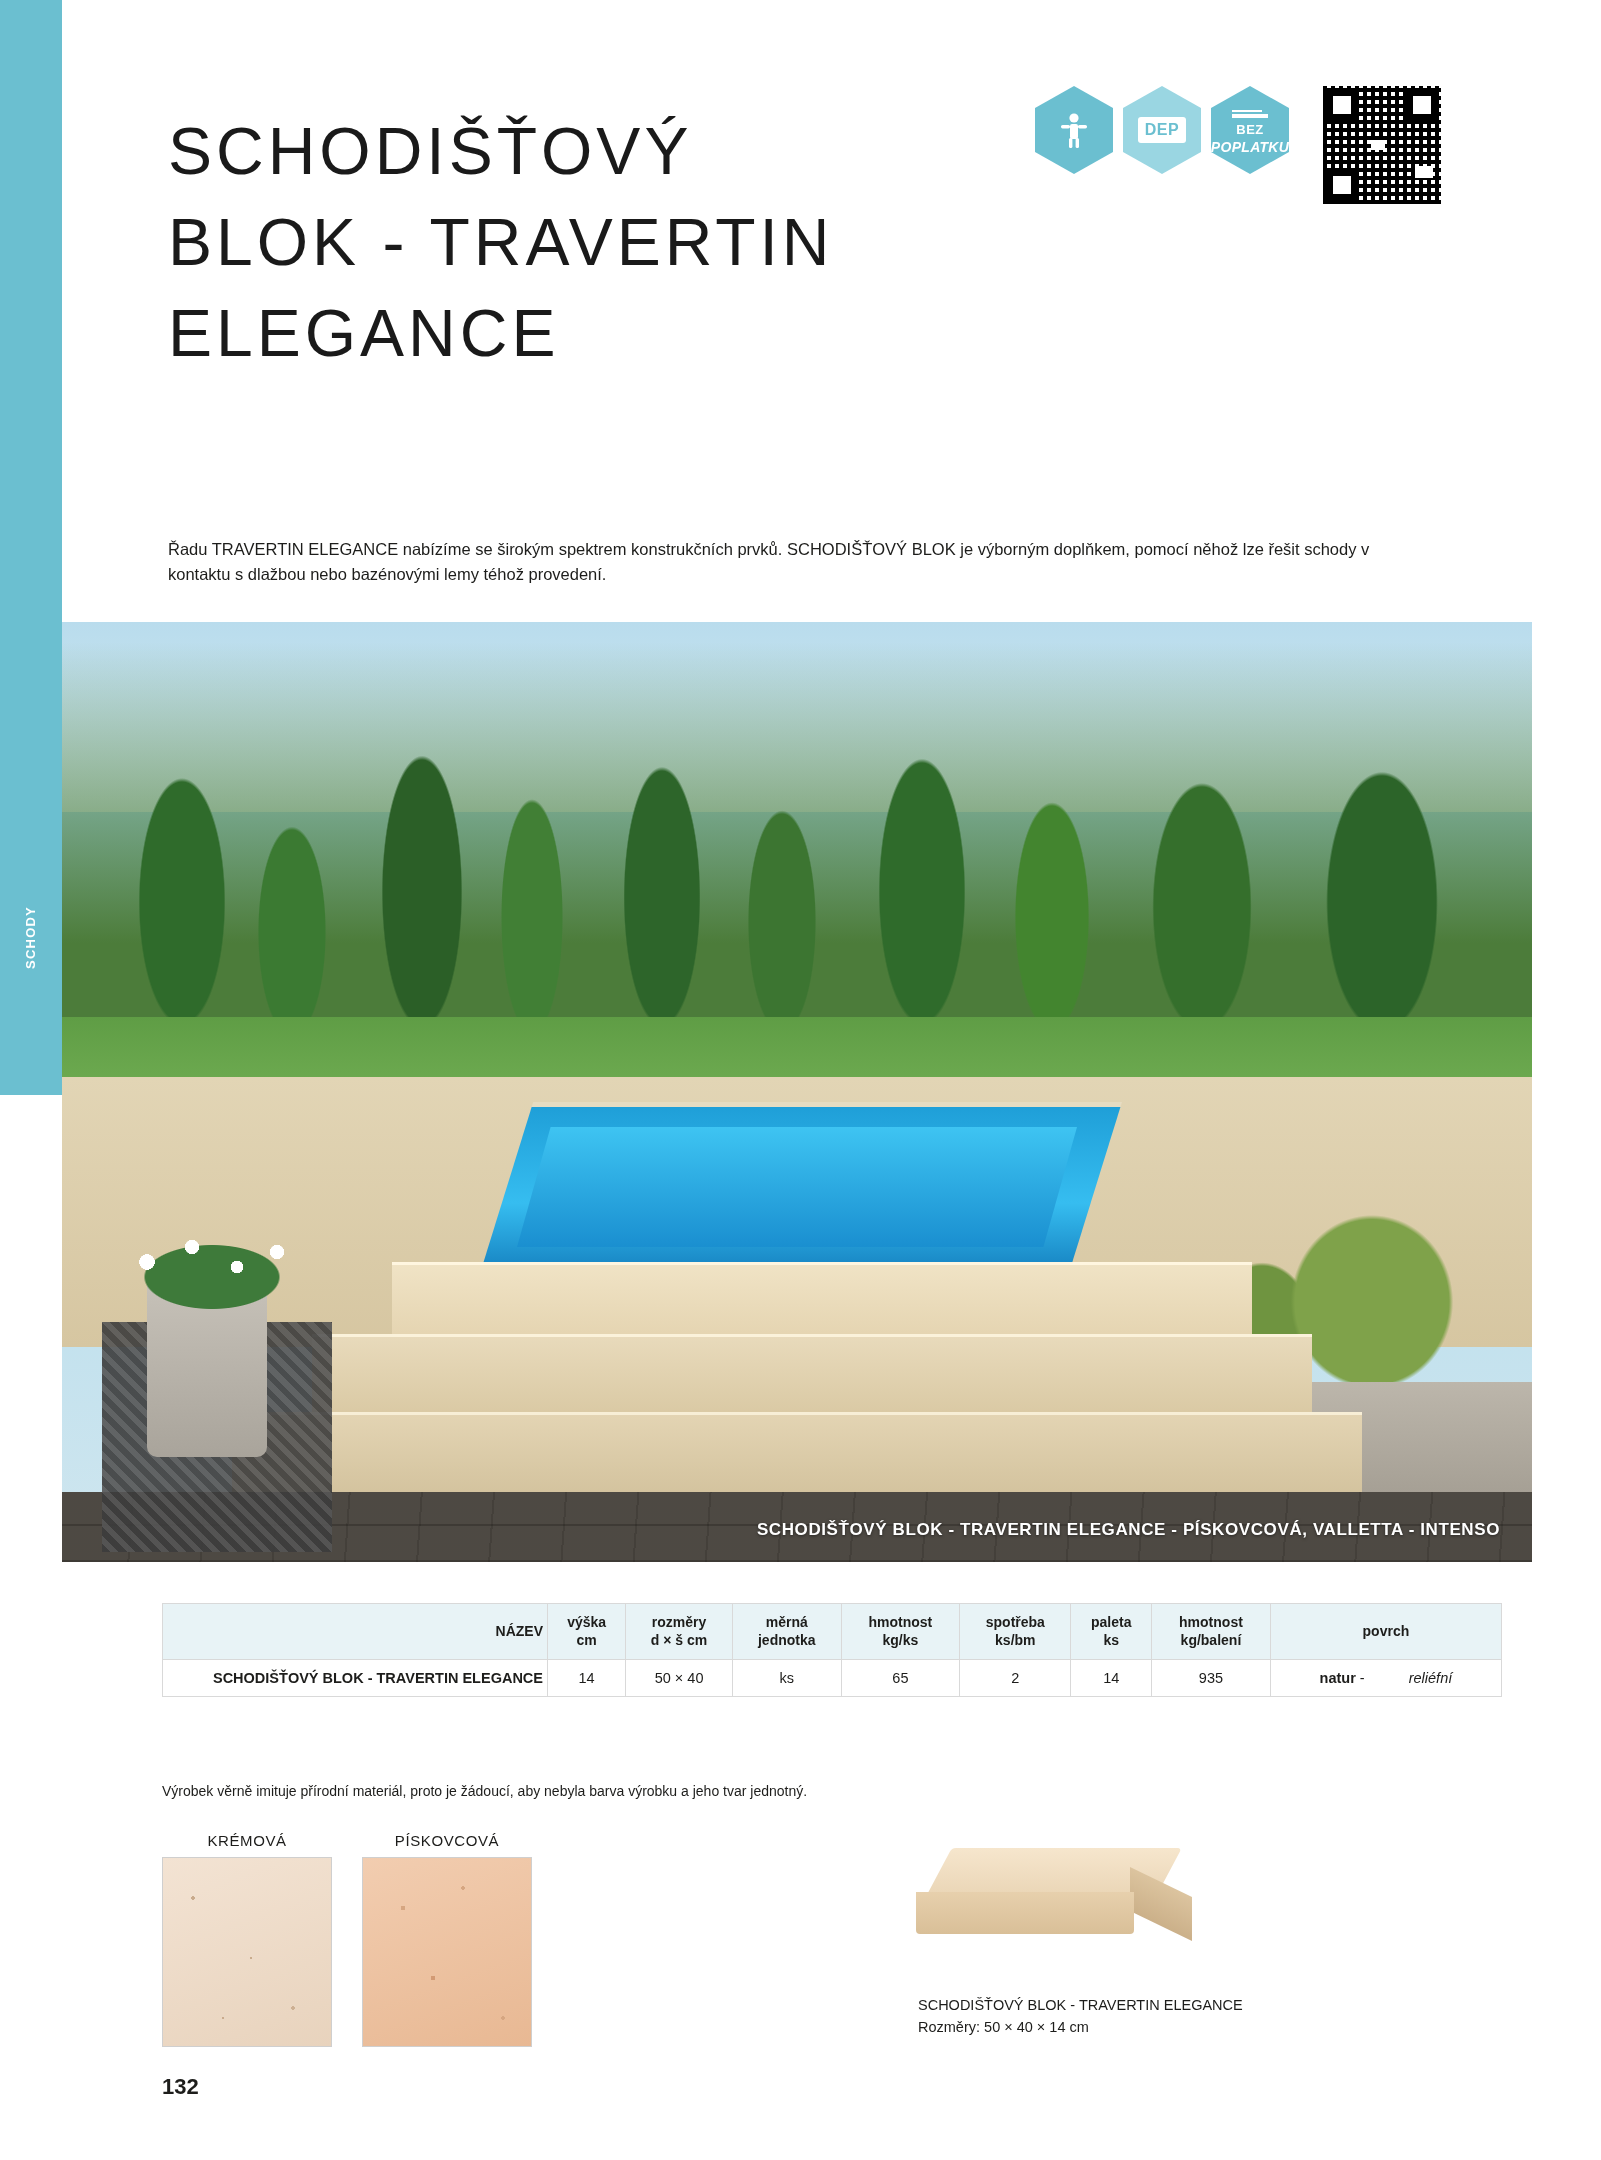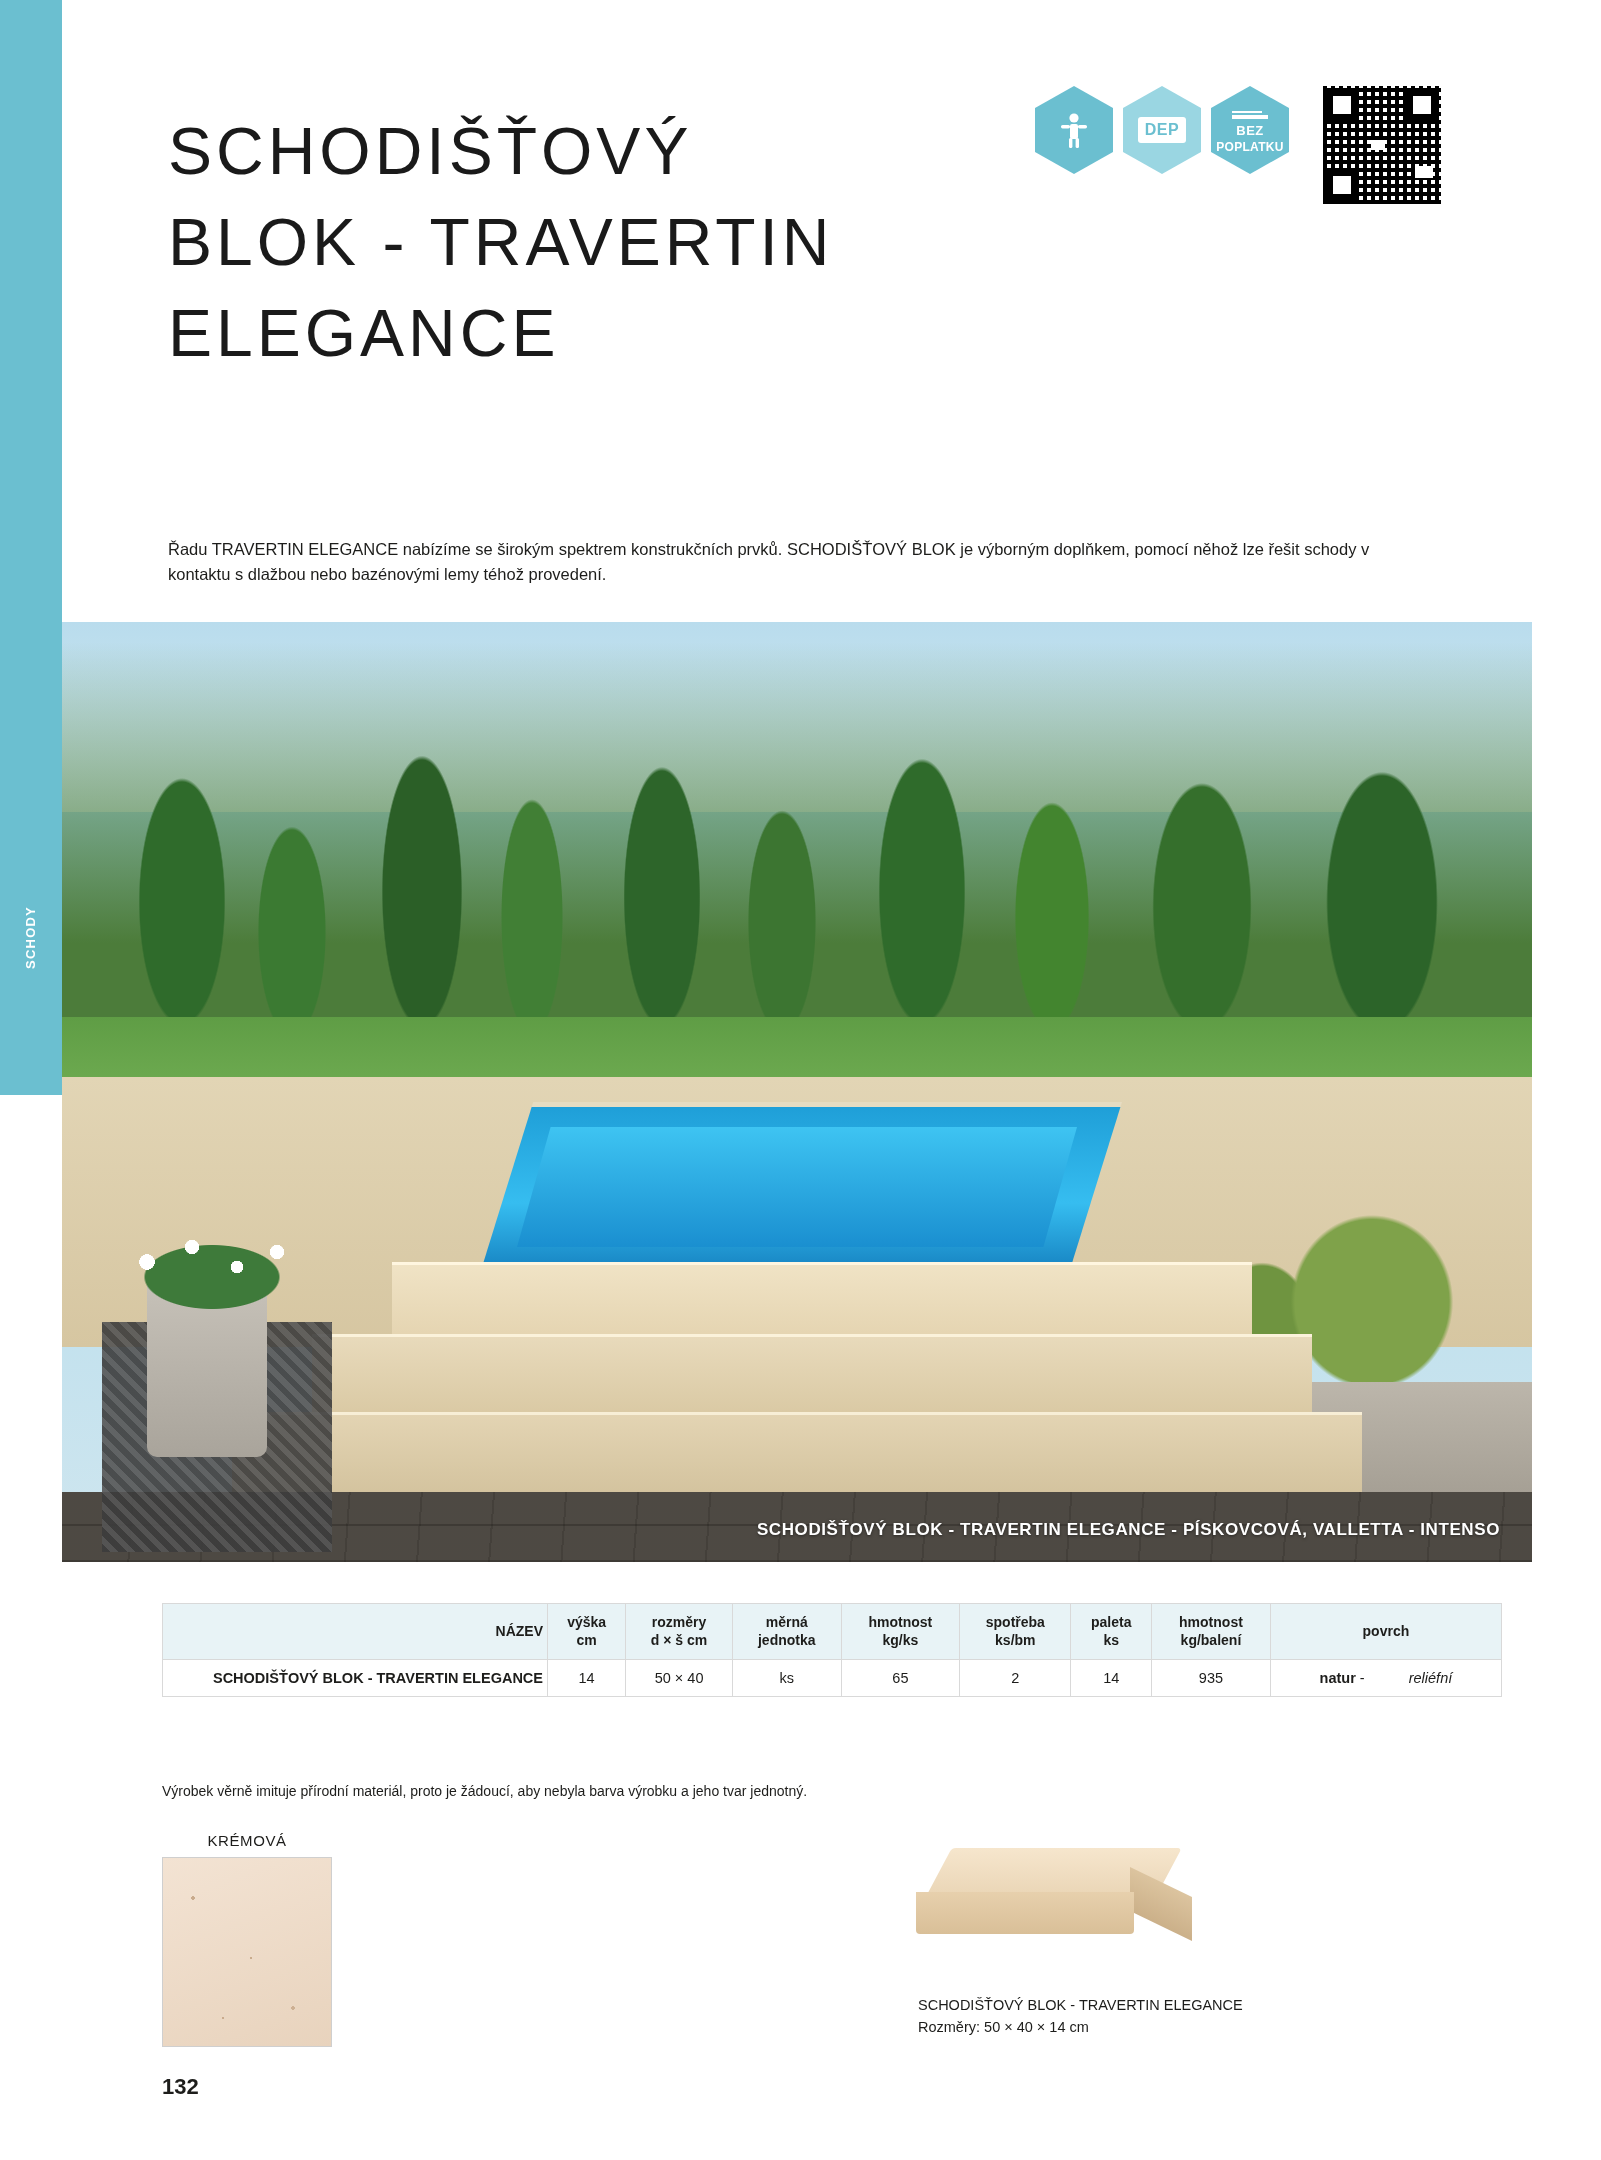--- a/index.html
+++ b/index.html
@@ -77,21 +77,21 @@
     flex-direction: column;
     align-items: center;
     justify-content: center;
     color: #fff;
     text-align: center;
   }
   .hex.light { background: #9ad6e2; }
   .hex .b-main {
     font-size: 16px; font-weight: bold; letter-spacing: .5px;
   }
-  .hex .b-sub { font-size: 12px; font-weight: bold; letter-spacing: .3px; margin-top:2px;}
+  .hex .b-sub { font-size: 14px; font-weight: bold; letter-spacing: .3px; margin-top:2px;font-style:italic;}
   .hex svg { display:block; }
 
   .qr {
     margin-left: 24px;
     width: 118px; height: 118px;
     background:
       repeating-linear-gradient(90deg,#000 0 4px,#fff 4px 8px),
       repeating-linear-gradient(0deg,#000 0 4px,#fff 4px 8px);
     background-blend-mode: multiply;
     position: relative;
@@ -432,20 +432,24 @@
   </table>
 </div>
 
 <div class="note">Výrobek věrně imituje přírodní materiál, proto je žádoucí, aby nebyla barva výrobku a jeho tvar jednotný.</div>
 
 <div class="swatches">
   <div class="sw">
     <div class="sw-label">KRÉMOVÁ</div>
     <div class="sw-chip chip-krem"></div>
   </div>
+  <div class="sw">
+    <div class="sw-label">PÍSKOVCOVÁ</div>
+    <div class="sw-chip chip-pisk"></div>
+  </div>
 </div>
 
 <div class="product">
   <div class="blk-top"></div>
   <div class="blk-side"></div>
   <div class="blk-front"></div>
 </div>
 <div class="product-caption">
   <div>SCHODIŠŤOVÝ BLOK - TRAVERTIN ELEGANCE</div>
   <div>Rozměry: 50 × 40 × 14 cm</div>

